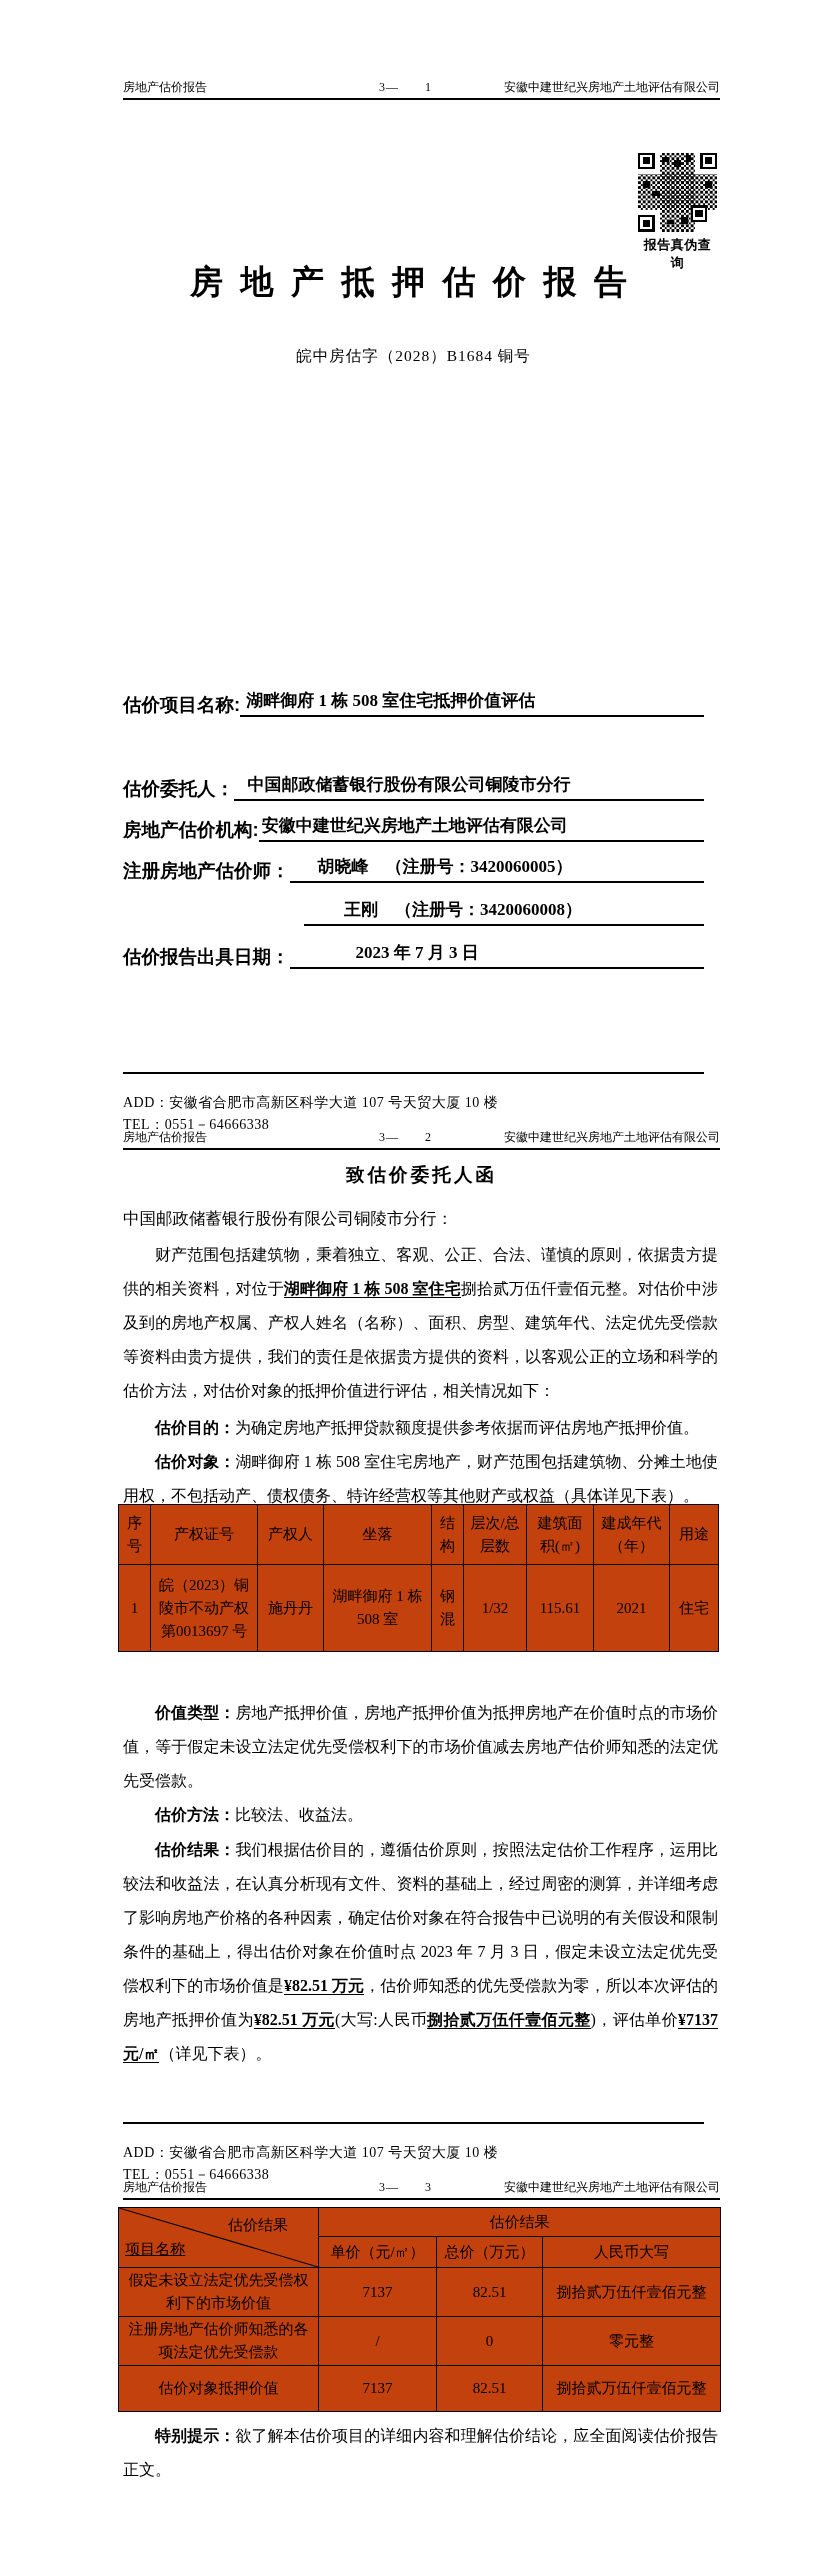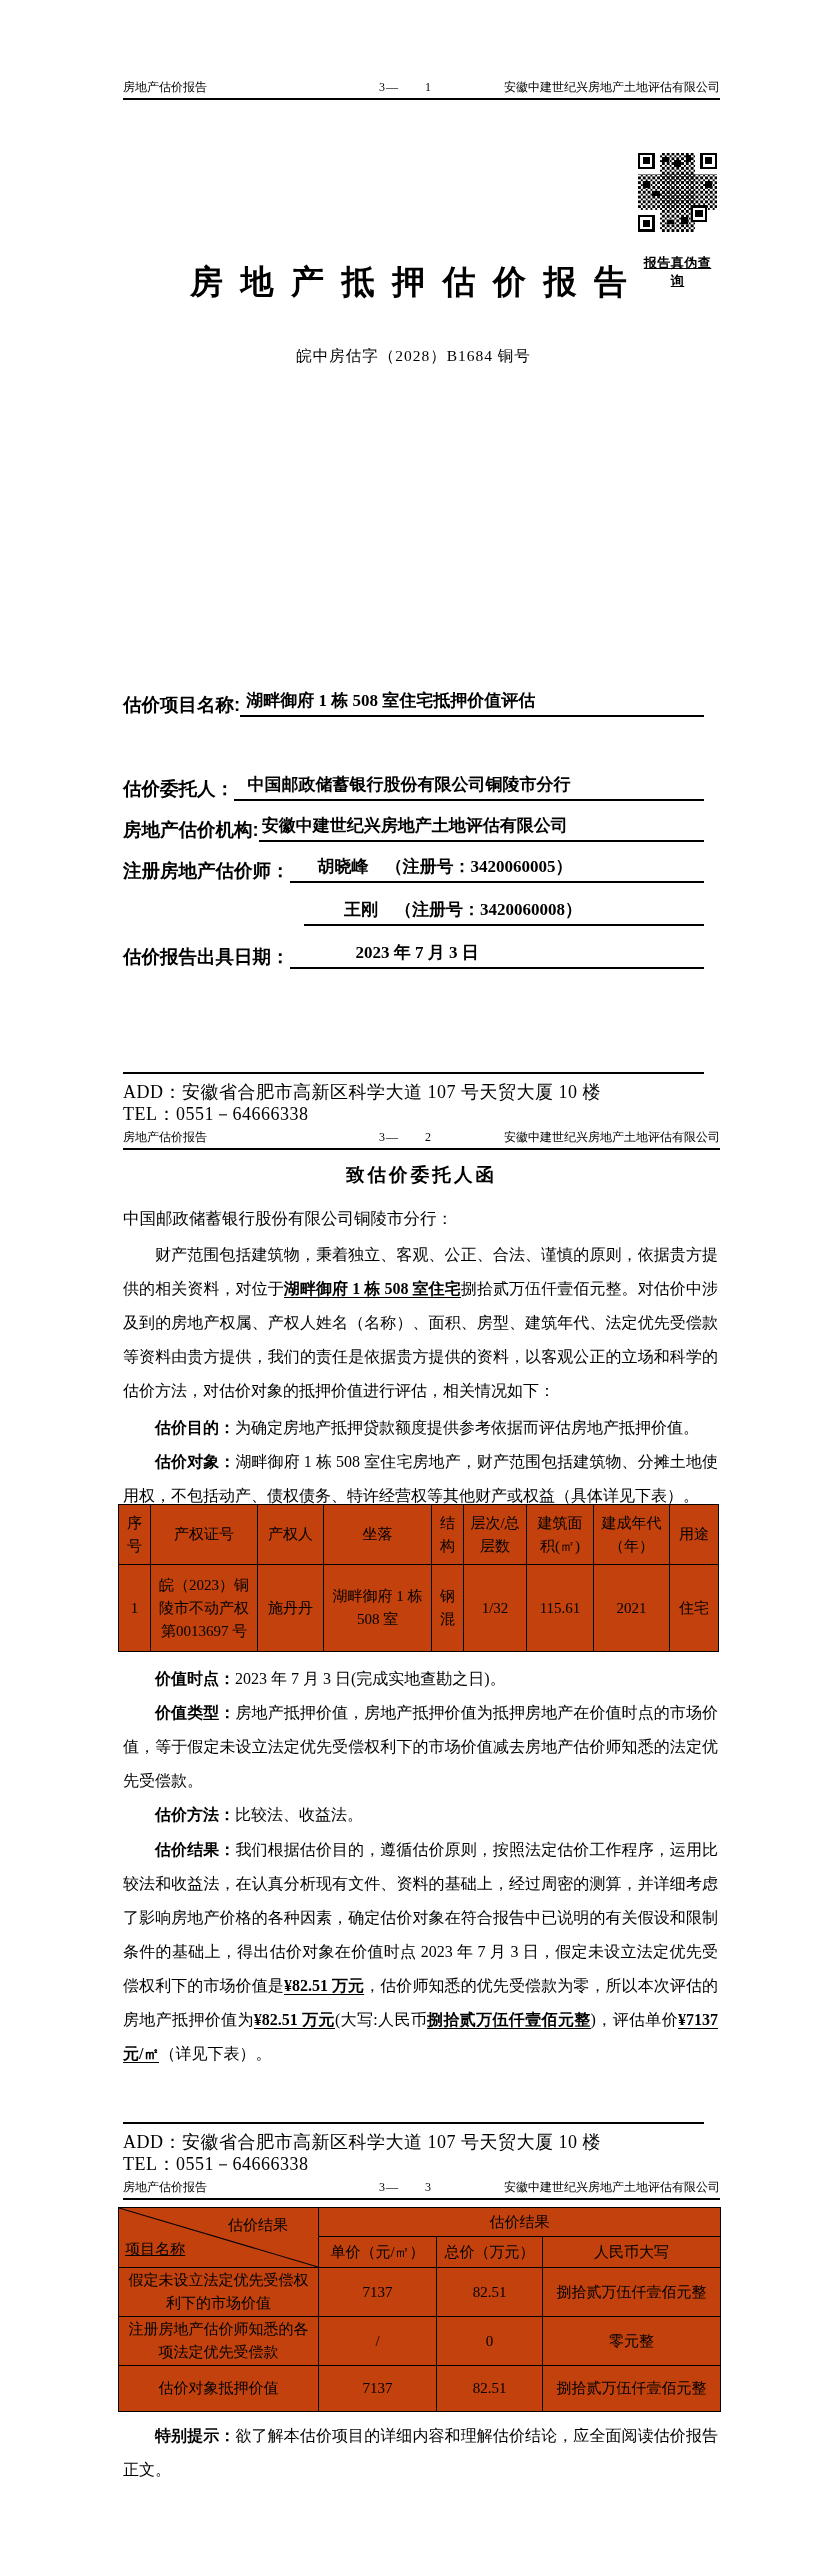--- a/index.html
+++ b/index.html
@@ -4,26 +4,26 @@
 <style>
   html,body{margin:0;padding:0;background:#fff;}
   .doc{position:relative;width:818px;height:3300px;background:#ffffff;color:#000;
        font-family:"Liberation Serif","DejaVu Serif",serif;overflow:hidden;}
   
   .pagehdr{position:absolute;left:123px;width:597px;height:19.6px;border-bottom:2.1px solid #000;font-size:12px;}
   .ph-left{position:absolute;left:0;top:1px;}
   .ph-num{position:absolute;left:256px;top:1px;letter-spacing:1px;}
   .ph-right{position:absolute;right:0;top:1px;}
   
-  .pageft{position:absolute;left:123px;width:581px;border-top:2.6px solid #000;padding-top:8px;font-size:18px;letter-spacing:0.5px;}
+  .pageft{position:absolute;left:123px;width:581px;border-top:2.6px solid #000;padding-top:18px;font-size:14px;letter-spacing:0.5px;}
   .ft-line{line-height:21.6px;}
   
   .qrwrap{position:absolute;left:638px;top:150px;width:79px;text-align:center;}
   .qrwrap svg{display:block;width:79px;height:84px;}
-  .qr-cap{margin-top:20px;font-size:13px;font-weight:bold;letter-spacing:0.5px;text-decoration:underline;}
+  .qr-cap{margin-top:2px;font-size:13px;font-weight:bold;letter-spacing:0.5px;}
   
   .title{position:absolute;left:110px;top:260px;width:597px;text-align:center;
          font-size:33px;font-weight:bold;letter-spacing:17.5px;text-indent:17.5px;}
   .docno{position:absolute;left:123px;top:346px;width:581px;text-align:center;font-size:15.5px;letter-spacing:1px;}
   .cv{position:absolute;left:123px;width:581px;height:30px;display:flex;align-items:flex-end;}
   .cv-label{font-family:"Liberation Sans","DejaVu Sans",sans-serif;font-weight:bold;font-size:18.5px;white-space:nowrap;line-height:25px;}
   .cv-val{flex:1;border-bottom:2.1px solid #000;font-weight:bold;font-size:17px;white-space:nowrap;padding-bottom:3.1px;line-height:23px;}
   .sp{display:inline-block;}
   
   .lt-title{position:absolute;left:123px;top:1162px;width:597px;text-align:center;
@@ -181,23 +181,20 @@
       <td>湖畔御府 1 栋 508 室</td>
       <td>钢混</td>
       <td>1/32</td>
       <td>115.61</td>
       <td>2021</td>
       <td>住宅</td>
     </tr>
   </tbody>
     </table>
 
-  <div class="para" style="top:1662px;">
-    <span class="lead">价值时点：</span><span>2023 年 7 月 3 日(完成实地查勘之日)。</span>
-  </div>
 
   <div class="para" style="top:1696px;">
     <span class="lead">价值类型：</span><span>房地产抵押价值，房地产抵押价值为抵押房地产在价值时点的市场价值，等于假定未设立法定优先受偿权利下的市场价值减去房地产估价师知悉的法定优先受偿款。</span>
   </div>
 
   <div class="para" style="top:1798px;">
     <span class="lead">估价方法：</span><span>比较法、收益法。</span>
   </div>
 
   <div class="para" style="top:1833px;">

